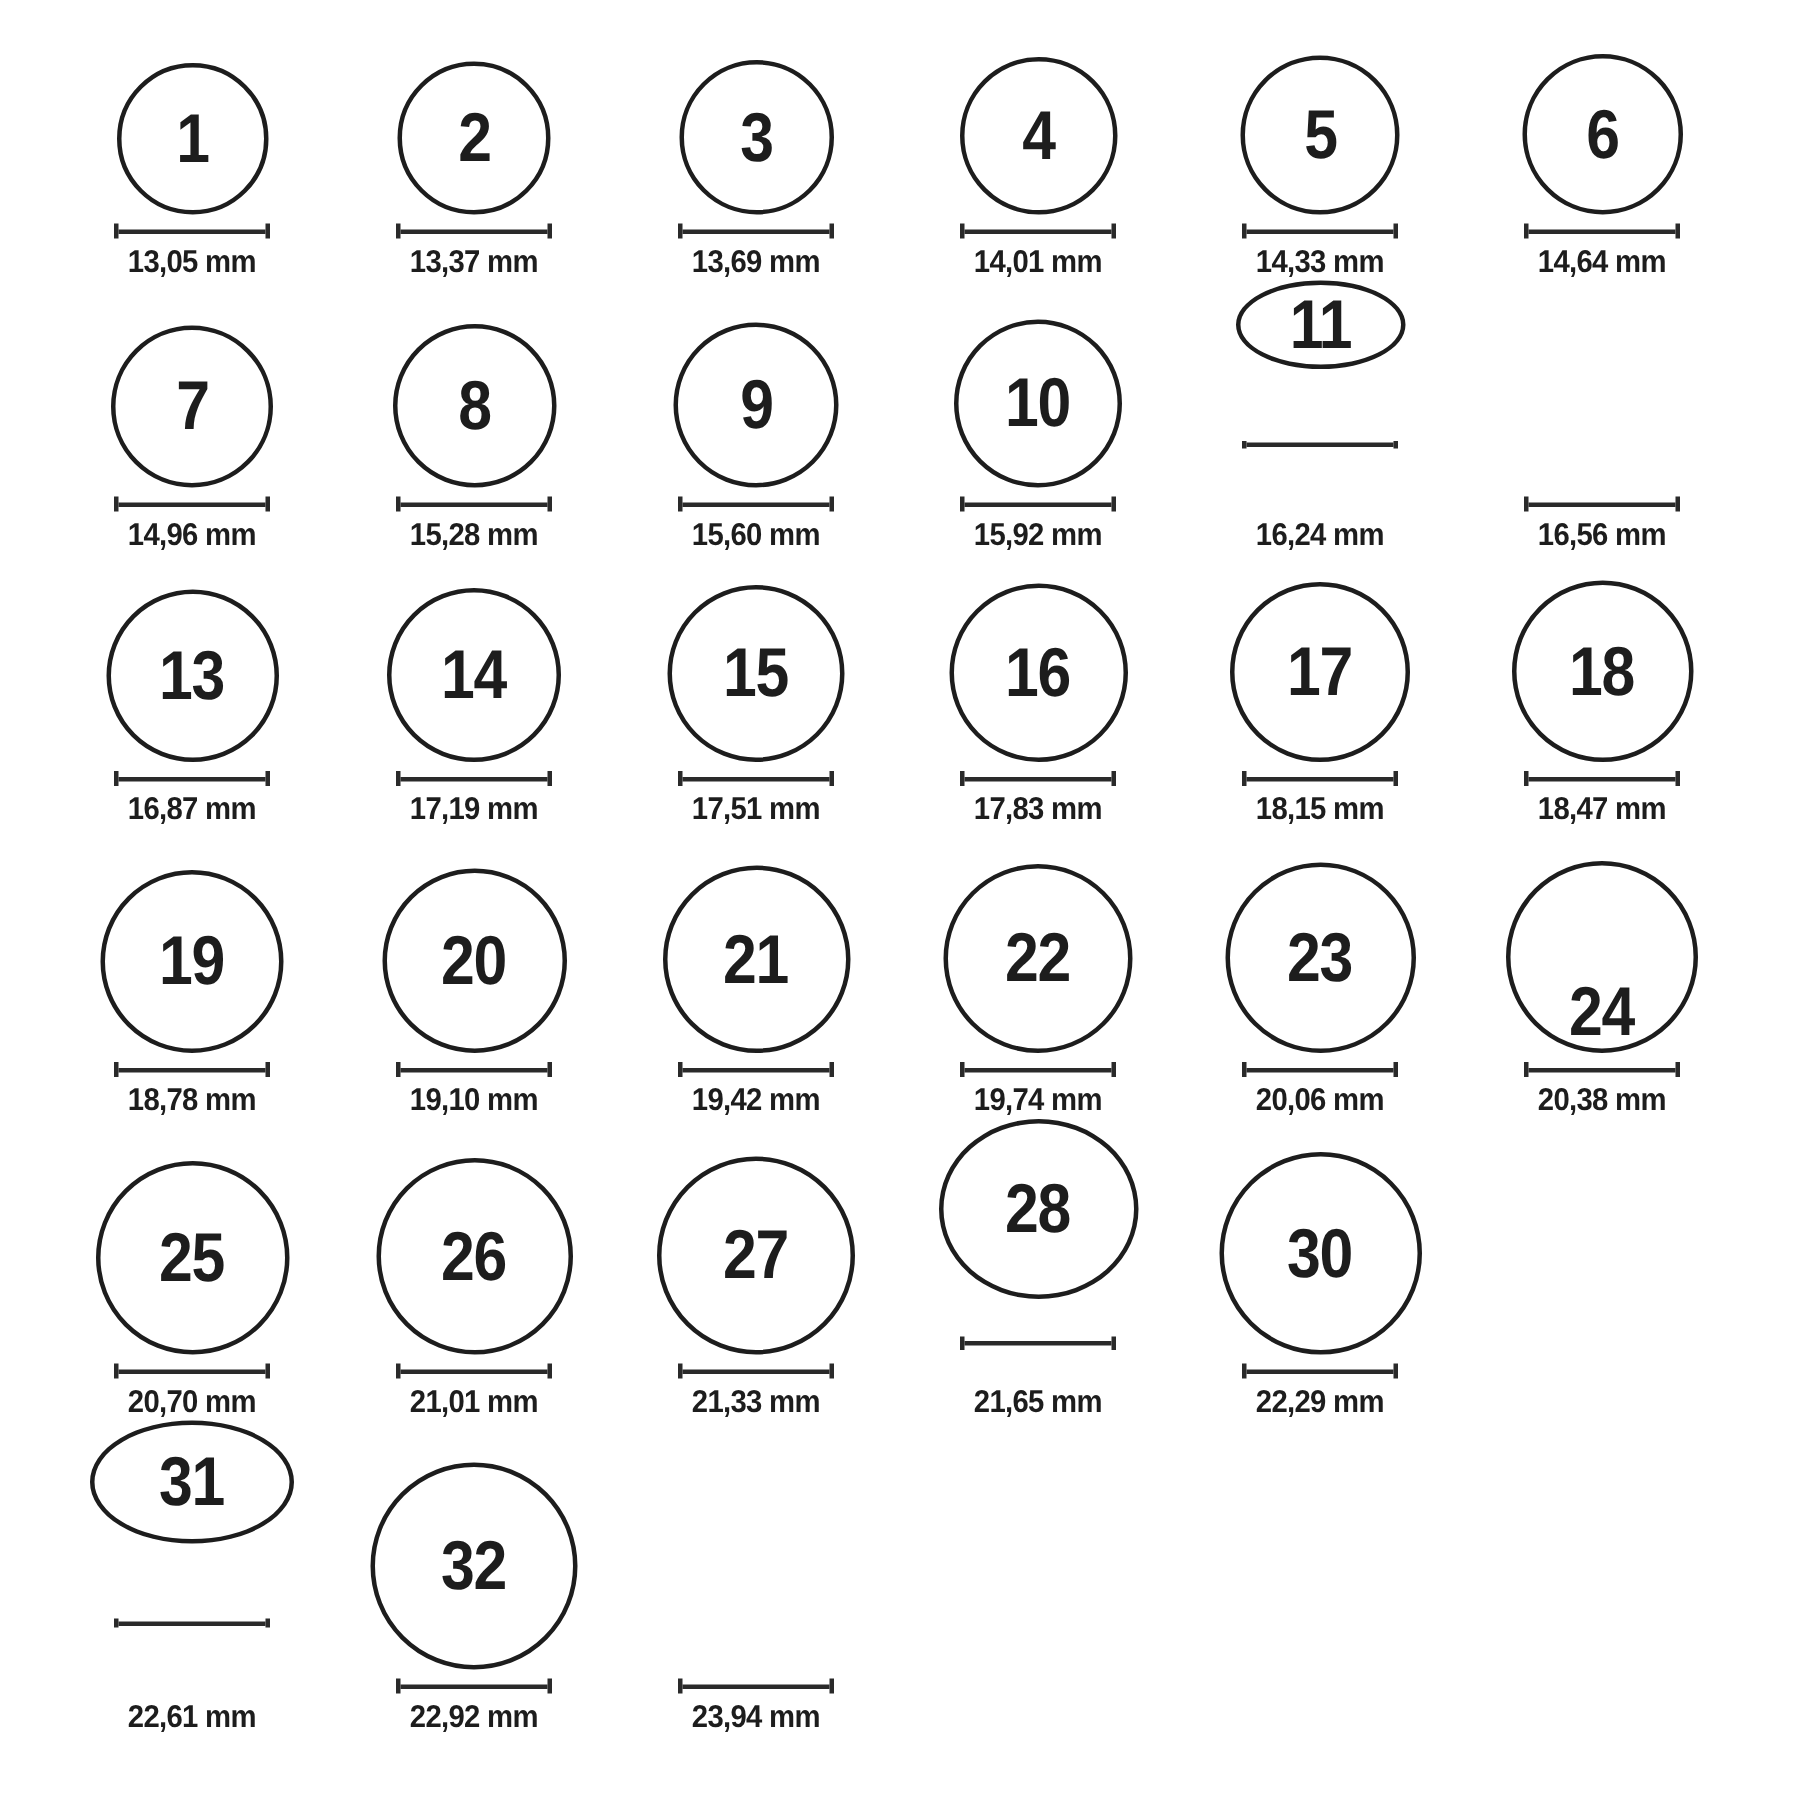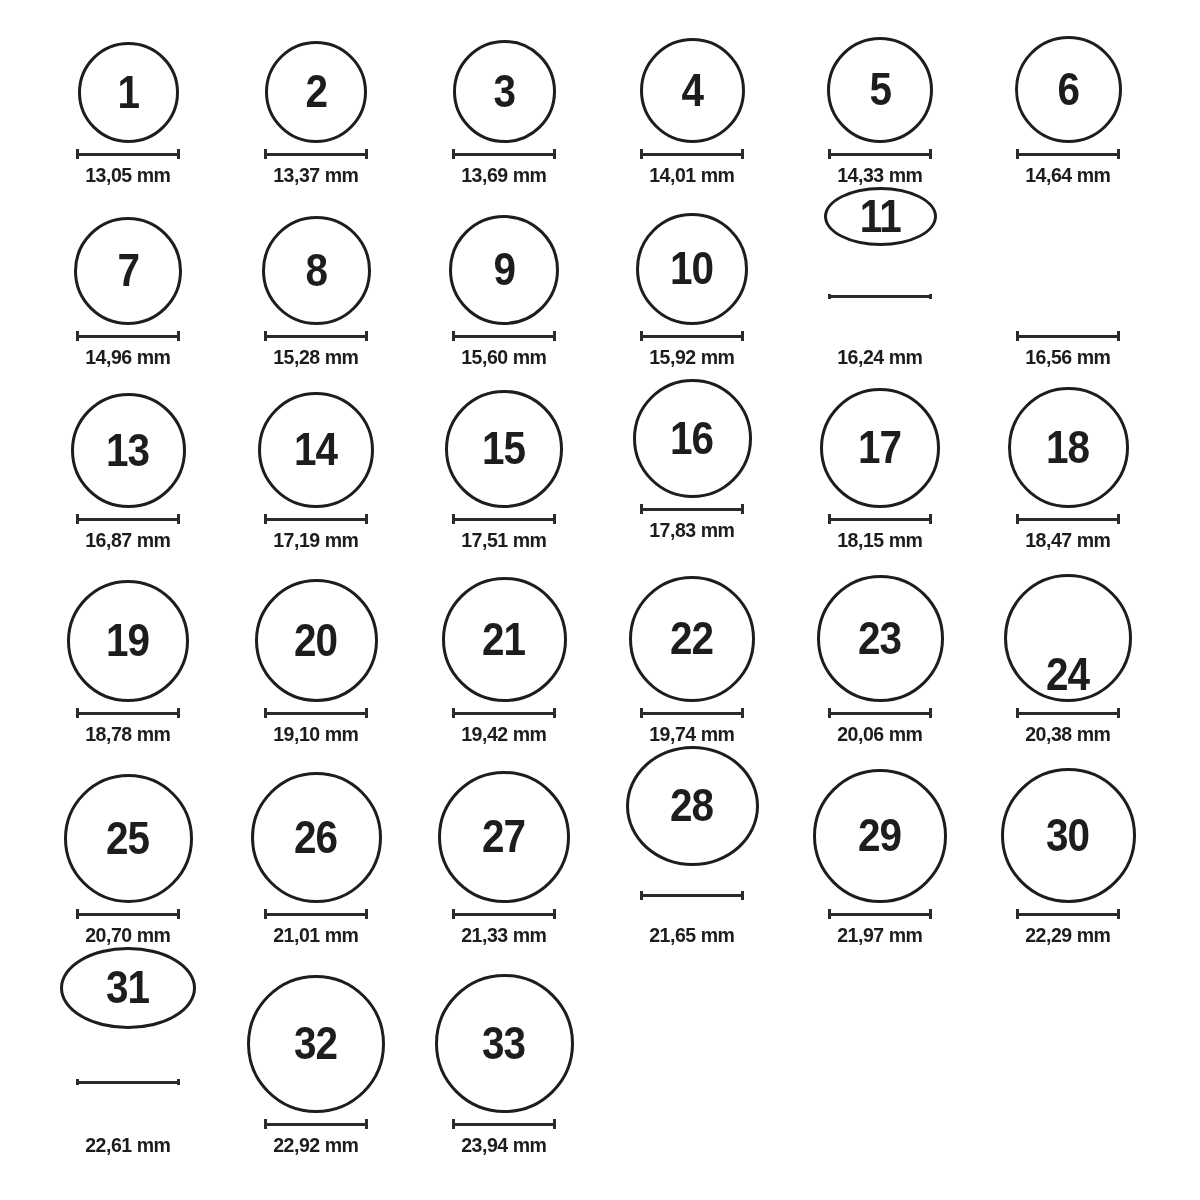--- a/index.html
+++ b/index.html
@@ -241,21 +241,21 @@
     <div class="circle" style="width: 118px; height: 118px;">
       <span class="num">15</span>
     </div>
     <div class="measure">
           <span class="bar"></span>
         </div>
     <div class="label">
       <span class="label-inner">17,51 mm</span>
     </div>
   </div>
-      <div class="cell" style="height: 183px; justify-content: center;">
+      <div class="cell" style="height: 183px;">
     <div class="circle" style="width: 119px; height: 119px;">
       <span class="num">16</span>
     </div>
     <div class="measure">
           <span class="bar"></span>
         </div>
     <div class="label">
       <span class="label-inner">17,83 mm</span>
     </div>
   </div>
@@ -389,31 +389,20 @@
       <span class="num">28</span>
     </div>
     <div class="measure">
           <span class="bar"></span>
         </div>
     <div class="label">
       <span class="label-inner">21,65 mm</span>
     </div>
   </div>
       <div class="cell" style="height: 201px;">
-    <div class="circle" style="width: 134px; height: 134px;">
-      <span class="num">29</span>
-    </div>
-    <div class="measure">
-          <span class="bar"></span>
-        </div>
-    <div class="label">
-      <span class="label-inner">21,97 mm</span>
-    </div>
-  </div>
-      <div class="cell" style="height: 201px;">
     <div class="circle" style="width: 135px; height: 135px;">
       <span class="num">30</span>
     </div>
     <div class="measure">
           <span class="bar"></span>
         </div>
     <div class="label">
       <span class="label-inner">22,29 mm</span>
     </div>
   </div>
@@ -435,23 +424,20 @@
       <span class="num">32</span>
     </div>
     <div class="measure">
           <span class="bar"></span>
         </div>
     <div class="label">
       <span class="label-inner">22,92 mm</span>
     </div>
   </div>
       <div class="cell" style="height: 210px;">
-    <div class="circle" style="width: 139px; height: 139px;">
-      <span class="num">33</span>
-    </div>
     <div class="measure">
           <span class="bar"></span>
         </div>
     <div class="label">
       <span class="label-inner">23,94 mm</span>
     </div>
   </div>
     </div>
   </div>
 

